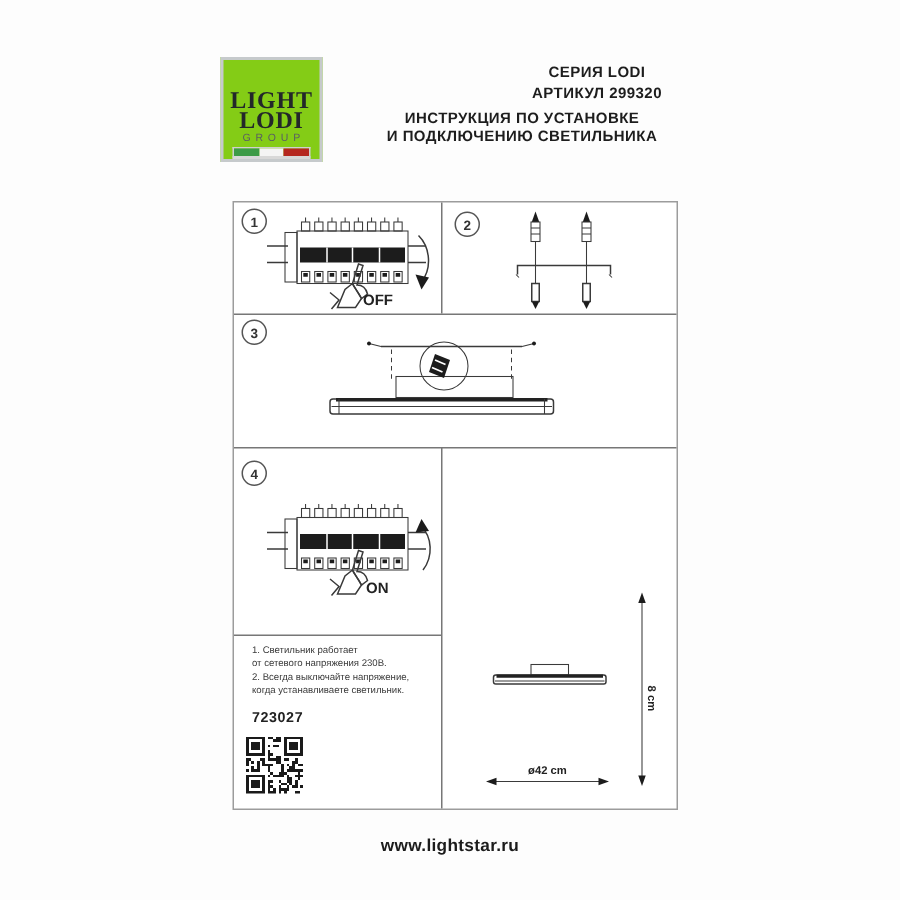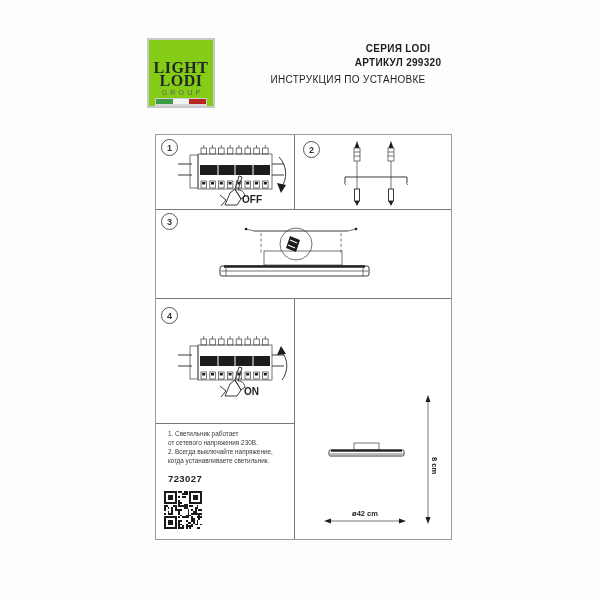--- a/index.html
+++ b/index.html
@@ -29,21 +29,21 @@
   .flag-green{background:var(--flag-green,#3d9b47);}
   .flag-white{background:var(--flag-white,#f4f4f4);}
   .flag-red{background:var(--flag-red,#b5271f);}
 
   .series-block{
     position:absolute;left:336px;top:30px;width:124px;text-align:center;
     font-weight:bold;font-size:10px;line-height:14px;color:#1d1d1d;letter-spacing:.3px;margin-top:12px;
   }
   .title-block{
     position:absolute;left:246px;top:74px;width:204px;text-align:center;
-    font-weight:normal;font-size:10px;line-height:11.5px;color:#1d1d1d;letter-spacing:.3px;
+    font-weight:bold;font-size:10px;line-height:11.5px;color:#1d1d1d;letter-spacing:.3px;
   }
 
   
   .sheet{
     position:absolute;left:155px;top:134px;width:295px;height:404px;
     border:1px solid var(--border-light,#9c9c9c);background:#fff;
   }
   .hline,.vline{position:absolute;background:var(--divider,#777);}
   .hline{height:1px;}
   .vline{width:1px;}
@@ -92,20 +92,21 @@
     </div>
   </div>
 
   <div class="series-block">
     <div>СЕРИЯ LODI</div>
     <div>АРТИКУЛ 299320</div>
   </div>
 
   <div class="title-block">
     <div>ИНСТРУКЦИЯ ПО УСТАНОВКЕ</div>
+    <div>И ПОДКЛЮЧЕНИЮ СВЕТИЛЬНИКА</div>
   </div>
 
   <div class="sheet">
 
     <div class="hline" style="left:0;top:74px;width:295px;"></div>
     <div class="hline" style="left:0;top:163px;width:295px;"></div>
     <div class="hline" style="left:0;top:288px;width:138px;"></div>
     <div class="vline" style="left:138px;top:0;height:74px;"></div>
     <div class="vline" style="left:138px;top:163px;height:241px;"></div>
 
@@ -522,13 +523,14 @@
         <text class="svgtext" font-size="7.5" font-weight="bold" x="131" y="161" transform="rotate(90 133 158)">8 cm</text>
 
         <line class="lnt" x1="28" y1="220" x2="98" y2="220"></line>
         <path class="dark" d="M22,220 L29,217.5 L29,222.5 Z"></path>
         <path class="dark" d="M104,220 L97,217.5 L97,222.5 Z"></path>
         <text class="svgtext" font-size="7.5" font-weight="bold" x="63" y="215" text-anchor="middle">ø42 cm</text>
       </svg>
     </div>
   </div>
 
+  <div class="footer-url">www.lightstar.ru</div>
 </div>
 
 </body></html>

